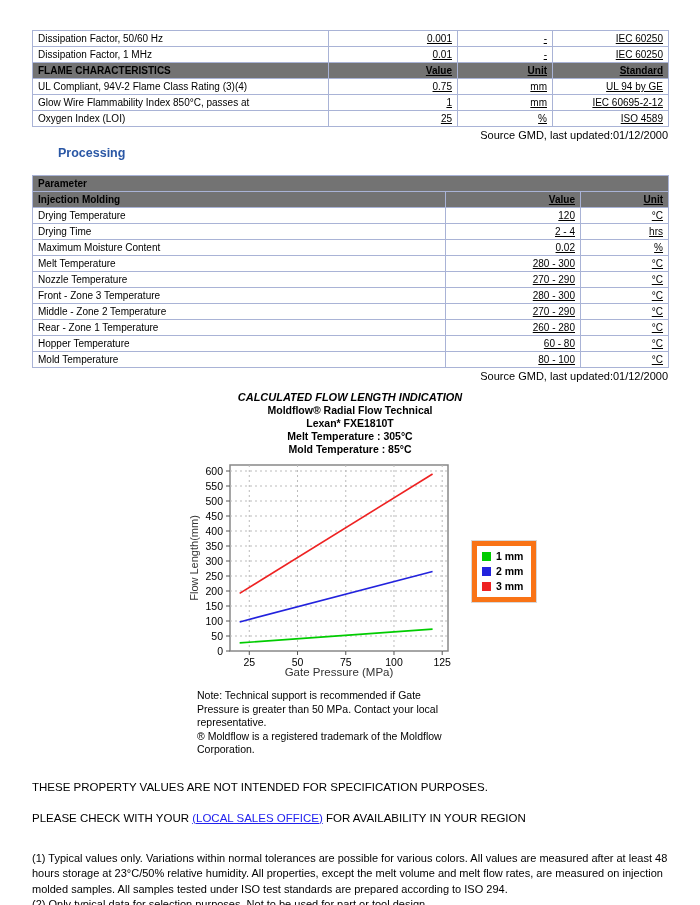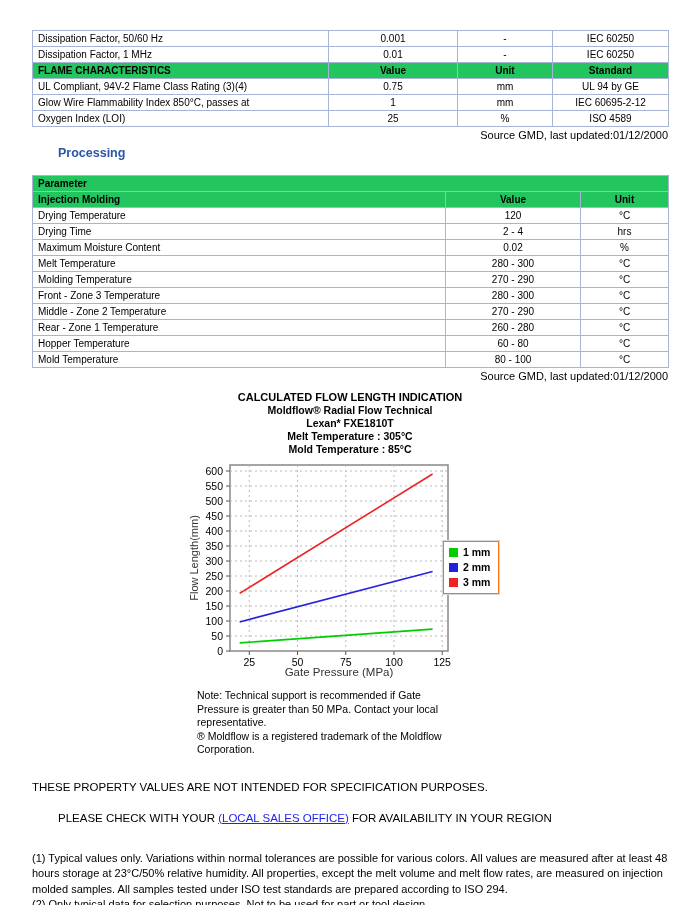--- a/index.html
+++ b/index.html
@@ -8,50 +8,50 @@
     width:700px; height:905px; margin:0 auto; position:relative;
     font-family:"Liberation Sans", sans-serif; color:#000; overflow:hidden;
   }
   .content { padding:30px 32px 0 32px; }
 
   table { border-collapse:collapse; width:636px; table-layout:fixed; }
   td {
     border:1px solid #a9b3d6; font-size:10px; padding:1px 5px;
     height:15px; line-height:13px; overflow:hidden; white-space:nowrap;
   }
-  tr.hdr td { background:#22c55e; font-weight:bold; }
-  td.c { text-align:center; }
+  tr.hdr td { background:#737373; font-weight:bold; }
+  td.c { text-align:right;text-decoration:underline; }
   .t1 col.c0{width:296px} .t1 col.c1{width:129px} .t1 col.c2{width:95px} .t1 col.c3{width:116px}
   .t2 col.c0{width:413px} .t2 col.c1{width:135px} .t2 col.c2{width:88px}
 
   .source { width:636px; text-align:right; font-size:11px; margin-top:2px; }
 
   .section-heading {
     color:#2a57a5; font-weight:bold; font-size:12.5px; margin-top:5px; margin-bottom:15px;padding-left:26px;
   }
   .t2-wrap { margin-top:0; }
 
   .chart-titles { margin-top:9px; text-align:center; font-weight:bold; font-size:10.5px; line-height:13px; }
-  .chart-titles div:first-child { font-size:11px; }
+  .chart-titles div:first-child { font-size:11px;font-style:italic; }
 
   .chart-area { position:relative; width:636px; height:228px; margin-top:3px; }
   .chart-area svg { position:absolute; left:150px; top:0; }
   .legend-box {
-    position:absolute; left:411px; top:82px; background:#fff;
-    border:1px solid #f97316; box-shadow:0 0 0 1px #d8d8d8; padding:3px 8px 3px 5px;
+    position:absolute; left:440px; top:82px; background:#fff;
+    border:5px solid #f97316; box-shadow:0 0 0 1px #d8d8d8; padding:3px 8px 3px 5px;
   }
   .legend-row { display:flex; align-items:center; font-size:10.5px; font-weight:bold; line-height:15px; }
   .legend-swatch { display:inline-block; width:9px; height:9px; margin-right:5px; }
 
   .chart-note {
     margin-left:165px; width:258px; font-weight:normal; font-size:10.5px; line-height:13.5px; margin-top:2px;
   }
 
   .footer-line1 { font-size:11.5px; margin-top:24px; }
-  .footer-line2 { font-size:11.5px; margin-top:19px;margin-left:26px; }
+  .footer-line2 { font-size:11.5px; margin-top:19px; }
   .footer-line2 a { color:#2222ee; text-decoration:underline; cursor:pointer; }
   .footnotes { margin-top:27px; font-size:11px; line-height:15.5px; }
 </style>
 </head>
 <body>
 
 <div class="content">
 
   <table class="t1">
     <colgroup>
@@ -132,21 +132,21 @@
           <td>Maximum Moisture Content</td>
           <td class="c">0.02</td>
           <td class="c">%</td>
         </tr>
         <tr>
           <td>Melt Temperature</td>
           <td class="c">280 - 300</td>
           <td class="c">°C</td>
         </tr>
         <tr>
-          <td>Molding Temperature</td>
+          <td>Nozzle Temperature</td>
           <td class="c">270 - 290</td>
           <td class="c">°C</td>
         </tr>
         <tr>
           <td>Front - Zone 3 Temperature</td>
           <td class="c">280 - 300</td>
           <td class="c">°C</td>
         </tr>
         <tr>
           <td>Middle - Zone 2 Temperature</td>

